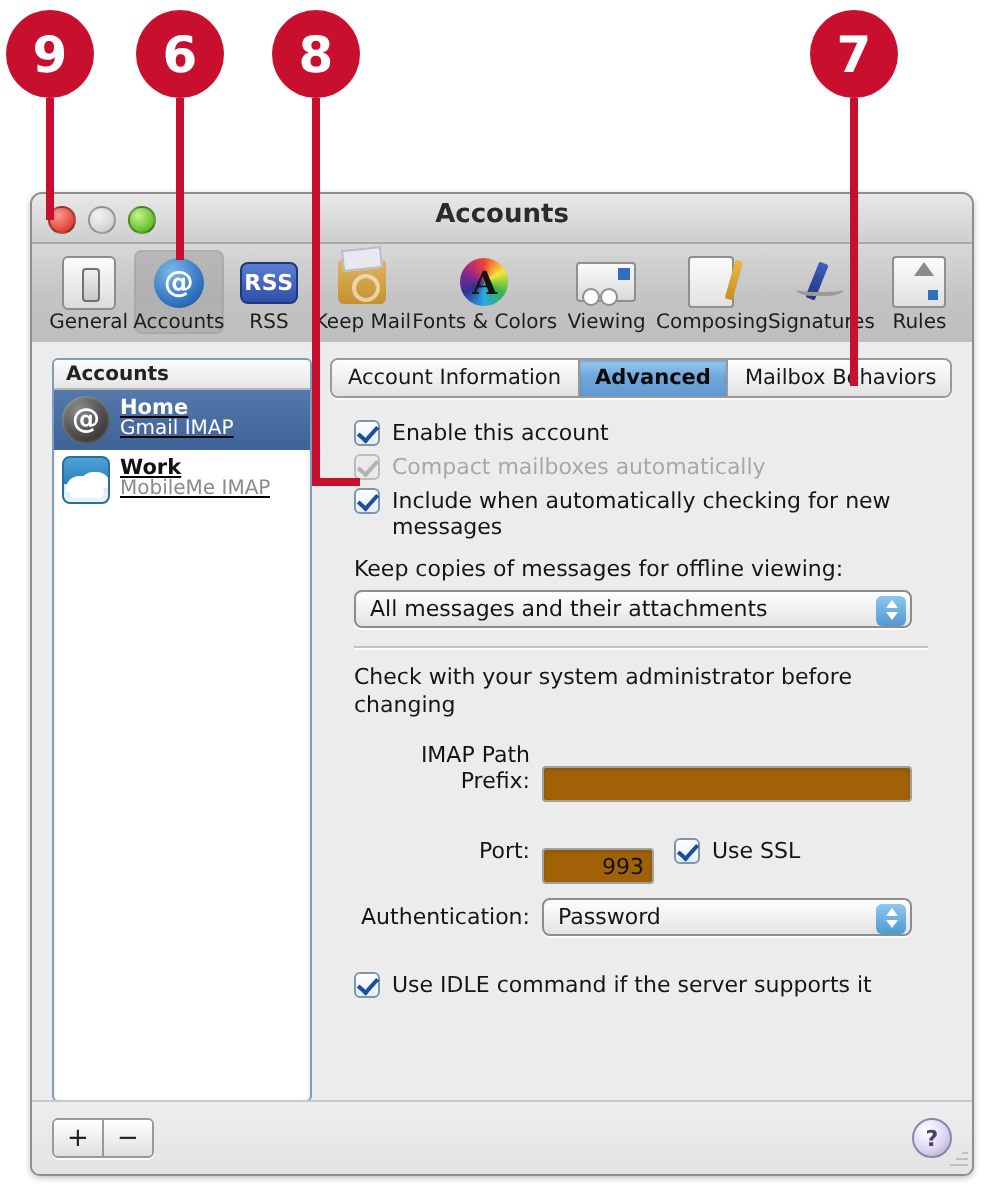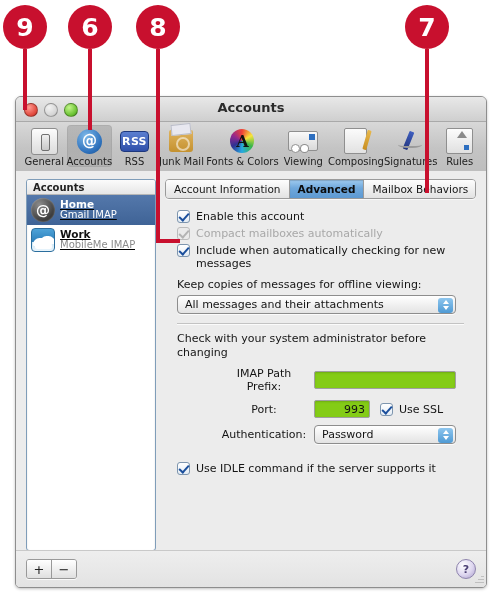--- a/index.html
+++ b/index.html
@@ -168,26 +168,27 @@
     background:linear-gradient(to bottom,#8ec6ee,#4f9ad4);
     display:flex;flex-direction:column;align-items:center;justify-content:center;gap:2px;
   }
   .popup .arrows i{display:block;width:0;height:0;border-left:3px solid transparent;border-right:3px solid transparent;}
   .popup .arrows i.up{border-bottom:4px solid #fff;}
   .popup .arrows i.dn{border-top:4px solid #fff;}
 
   .hr{height:1px;background:#c3c3c3;border-bottom:1px solid #fbfbfb;margin:9px 0 0 0;}
 
   .frow{display:flex;align-items:center;gap:6px;margin-top:7px;}
-  .frow .flbl{font-size:11px;color:#141414;text-align:center;width:88px;flex:0 0 88px;font-family:"DejaVu Sans", sans-serif;margin-left:43px;}
+  .frow .flbl{font-size:11px;color:#141414;text-align:right;width:88px;flex:0 0 88px;font-family:"DejaVu Sans", sans-serif;}
   .tfield{
-    height:18px;border:1px solid #a0a0a0;background:#84cc16;border-radius:2px;
+    height:18px;border:1px solid #a0a0a0;background:#a16207;border-radius:2px;
     box-shadow:inset 0 1px 2px rgba(0,0,0,.16);
     font-size:11px;color:#111;display:flex;align-items:center;padding:0 4px;box-sizing:border-box;
     font-family:"DejaVu Sans", sans-serif;
+    margin-top:16px;
   }
   .tfield.num{width:56px;justify-content:flex-end;}
 
   
   .wfoot{
     position:absolute;left:0;right:0;bottom:0;height:36px;
     background:linear-gradient(to bottom,#eeeeee,#e3e3e3);
     border-top:1px solid #c9c9c9;
   }
   .pm{position:absolute;left:10px;top:8px;display:flex;height:18px;
@@ -295,21 +296,21 @@
     <div class="tb-item">
       <div class="glyph">
           <div class="gi gi-rss">RSS</div>
         </div>
       <div class="lbl">RSS</div>
     </div>
     <div class="tb-item tb-w2">
       <div class="glyph">
           <div class="gi gi-junk"></div>
         </div>
-      <div class="lbl">Junk Mail</div>
+      <div class="lbl">Keep Mail</div>
     </div>
     <div class="tb-item tb-wide">
       <div class="glyph">
           <div class="gi gi-fonts">A</div>
         </div>
       <div class="lbl">Fonts &amp; Colors</div>
     </div>
     <div class="tb-item tb-w2">
       <div class="glyph">
           <div class="gi gi-view"></div>

